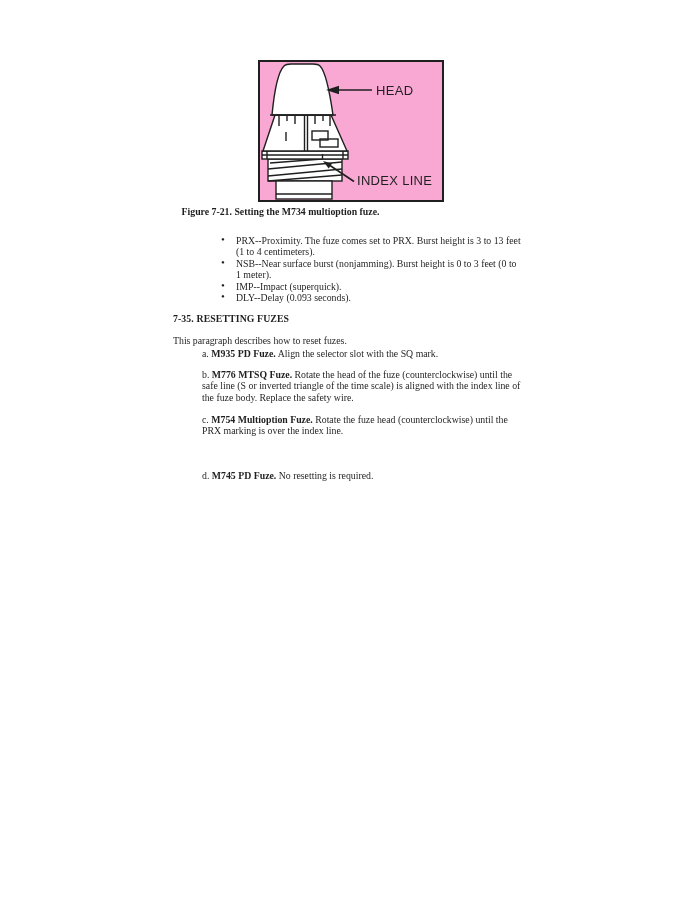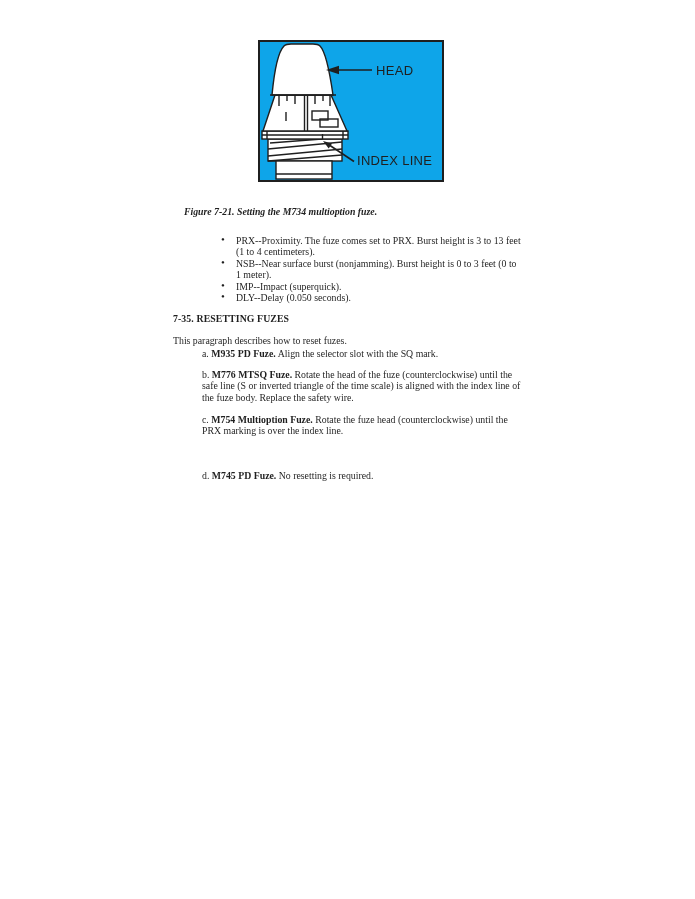--- a/index.html
+++ b/index.html
@@ -2,31 +2,31 @@
 <html><head>
 <meta charset="utf-8">
 <style>
   html, body { margin:0; padding:0; background:#ffffff; }
   .page {
     position:relative; width:695px; height:899px; background:#ffffff;
     font-family:"Liberation Serif", serif; color:#1f1f1f;
     font-size:9.8px; line-height:11.4px;
   }
   .figure-box {
-    position:absolute; left:258px; top:40px; width:182px; height:138px;
-    border:2px solid #1f1f1f; background:#0ea5e9;
+    position:absolute; left:258px; top:60px; width:182px; height:138px;
+    border:2px solid #1f1f1f; background:#f9a8d4;
   }
   .figure-box svg { display:block; }
   .fig-label {
     font-family:"Liberation Sans", sans-serif; font-size:13px; fill:#1f1f1f;
     letter-spacing:0.3px;
   }
   .caption {
     position:absolute; left:0; top:206px; width:557px; text-align:center;
-    font-weight:bold; text-indent:4px;font-style:italic;
+    font-weight:bold; text-indent:4px;
   }
   .bullets {
     position:absolute; left:220px; top:235px; width:302px;
     margin:0; padding:0; list-style:none;
   }
   .bullets li { position:relative; padding-left:16px; margin:0; }
   .bullets .marker { position:absolute; left:1px; top:-1px; font-size:11px; }
   .heading {
     position:absolute; left:173px; top:313px; margin:0;
     font-size:9.8px; font-weight:bold; letter-spacing:0.1px;text-align:center;
@@ -109,21 +109,21 @@
     <li>
       <span class="marker">•</span>
       <span>NSB--Near surface burst (nonjamming). Burst height is 0 to 3 feet (0 to 1 meter).</span>
     </li>
     <li>
       <span class="marker">•</span>
       <span>IMP--Impact (superquick).</span>
     </li>
     <li>
       <span class="marker">•</span>
-      <span>DLY--Delay (0.050 seconds).</span>
+      <span>DLY--Delay (0.093 seconds).</span>
     </li>
   </ul>
 
   <h2 class="heading">7-35. RESETTING FUZES</h2>
 
   <p class="intro">This paragraph describes how to reset fuzes.</p>
 
   <p class="para pa">
     <span>a.</span>
     <b>M935 PD Fuze.</b>

